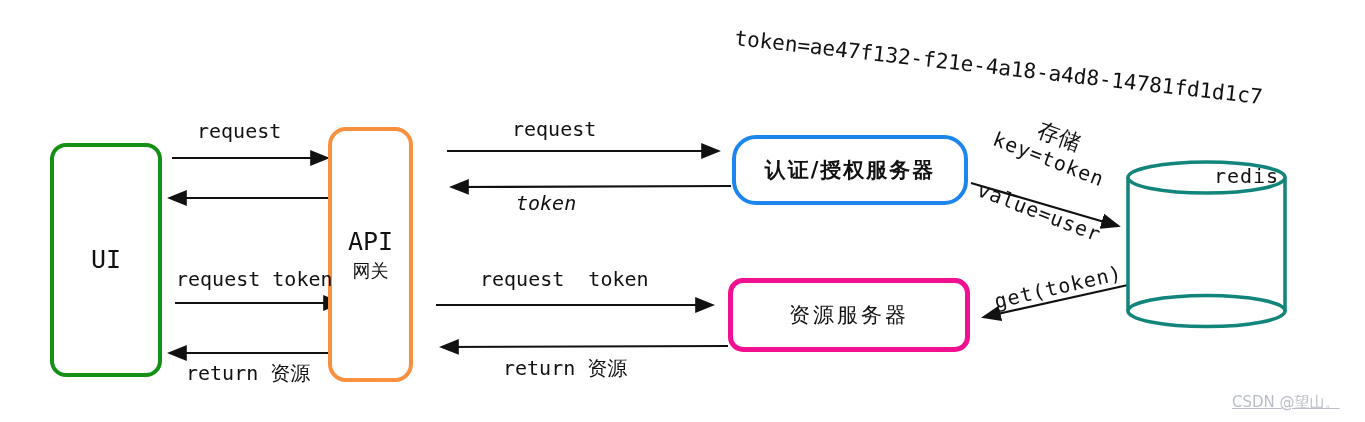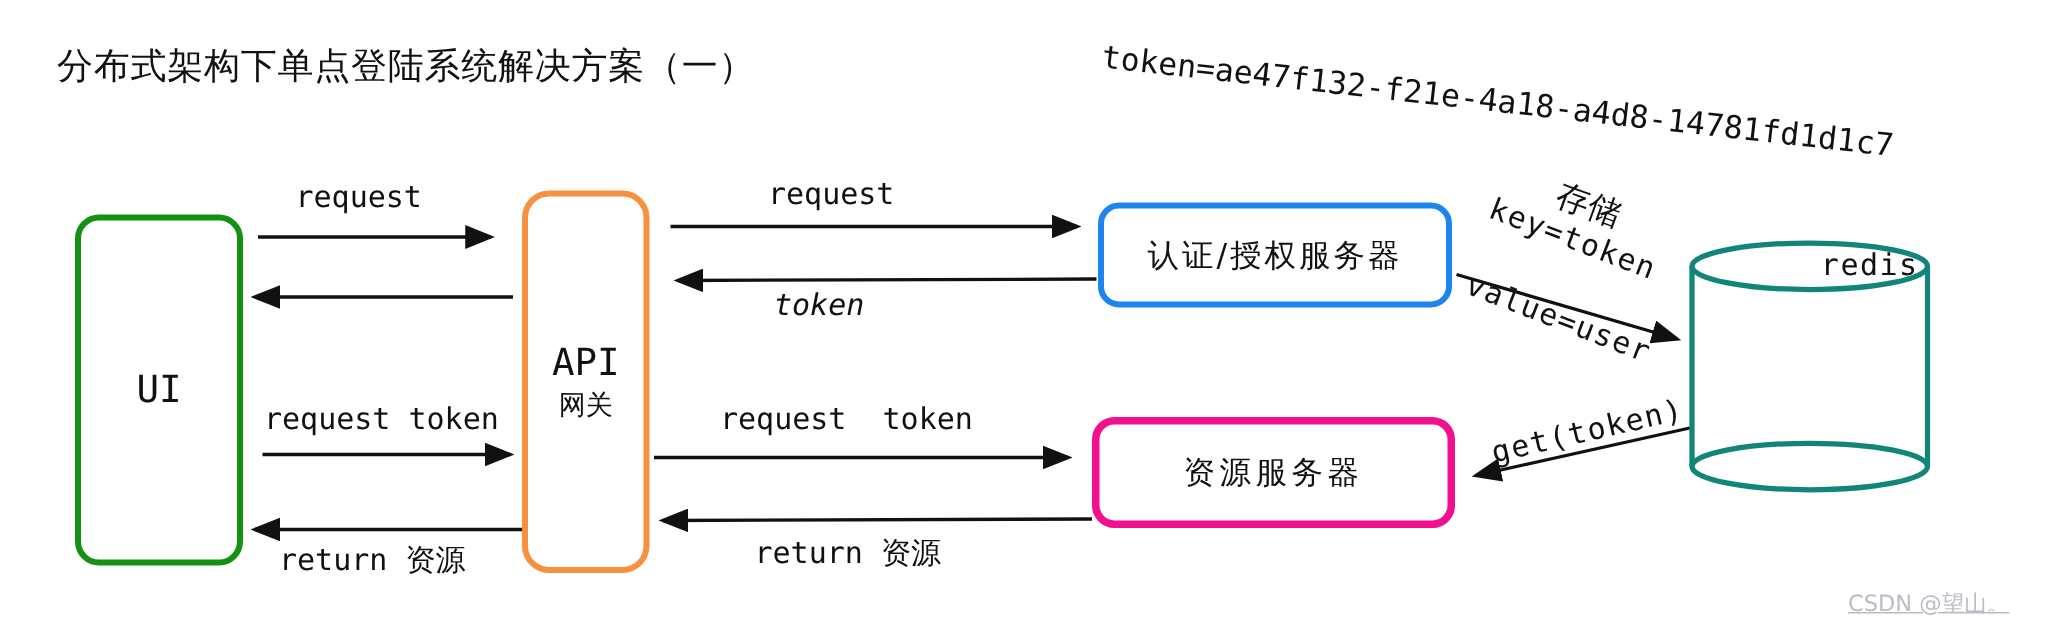--- a/index.html
+++ b/index.html
@@ -6,22 +6,22 @@
   #canvas{
     position:relative;width:1365px;height:422px;overflow:hidden;background:#ffffff;
     font-family:"DejaVu Sans",sans-serif;color:#111;
   }
   
   .node{
     position:absolute;display:flex;flex-direction:column;align-items:center;justify-content:center;
     background:#fff;text-align:center;box-sizing:border-box;
   }
   .node-ui{left:50px;top:143px;width:112px;height:234px;border:4px solid var(--ui-border,#149114);border-radius:16px;}
-  .node-gateway{left:348px;top:127px;width:85px;height:255px;border:4px solid var(--gateway-border,#f7913f);border-radius:18px;}
-  .node-auth{left:732px;top:135px;width:236px;height:70px;border:4px solid var(--auth-border,#1c86ee);border-radius:14px;}
+  .node-gateway{left:328px;top:127px;width:85px;height:255px;border:4px solid var(--gateway-border,#f7913f);border-radius:18px;}
+  .node-auth{left:732px;top:135px;width:236px;height:70px;border:4px solid var(--auth-border,#1c86ee);border-radius:24px;font-weight:bold;}
   .node-resource{left:728px;top:278px;width:242px;height:74px;border:5px solid var(--resource-border,#f01090);border-radius:15px;}
   .node-line-lat{font-family:"DejaVu Sans Mono","DejaVu Sans",monospace;font-size:25px;line-height:1.35;}
   .node-line-cjk{font-size:19px;line-height:1.35;letter-spacing:0px;}
   .node-label-auth{font-size:21px;letter-spacing:2px;white-space:nowrap;}
   .node-label-resource{font-size:21px;letter-spacing:3px;white-space:nowrap;}
   
   .lbl{
     position:absolute;font-family:"DejaVu Sans Mono","DejaVu Sans",monospace;
     font-size:20px;white-space:pre;color:#111;
   }
@@ -57,21 +57,20 @@
   svg.layer{position:absolute;left:0;top:0;width:1365px;height:422px;}
   .arrow{stroke:var(--arrow,#111111);stroke-width:2.2;fill:none;}
   .cyl{stroke:var(--redis-stroke,#12857b);stroke-width:3.5;fill:none;}
   .cyl-fill{fill:#ffffff;}
 </style>
 </head>
 <body>
 
 <div id="canvas" style="--ui-border: #149114; --gateway-border: #f7913f; --auth-border: #1c86ee; --resource-border: #f01090; --redis-stroke: #12857b; --arrow: #111111; --watermark: #b9bdc6;">
 
-  <div class="title">分布式架构下单点登陆系统解决方案（一）</div>
   <div class="token-note">token=ae47f132-f21e-4a18-a4d8-14781fd1d1c7</div>
 
   <svg class="layer" viewBox="0 0 1365 422" aria-hidden="true">
     <defs>
       <marker id="ah" viewBox="0 0 10 8" refX="8.5" refY="4" markerWidth="9" markerHeight="7.2" orient="auto-start-reverse">
         <path d="M0 0 L10 4 L0 8 Z" fill="#111111"></path>
       </marker>
     </defs>
     <line class="arrow" x1="172" y1="158" x2="327" y2="158" marker-end="url(#ah)"></line>
     <line class="arrow" x1="342" y1="198" x2="170" y2="198" marker-end="url(#ah)"></line>

